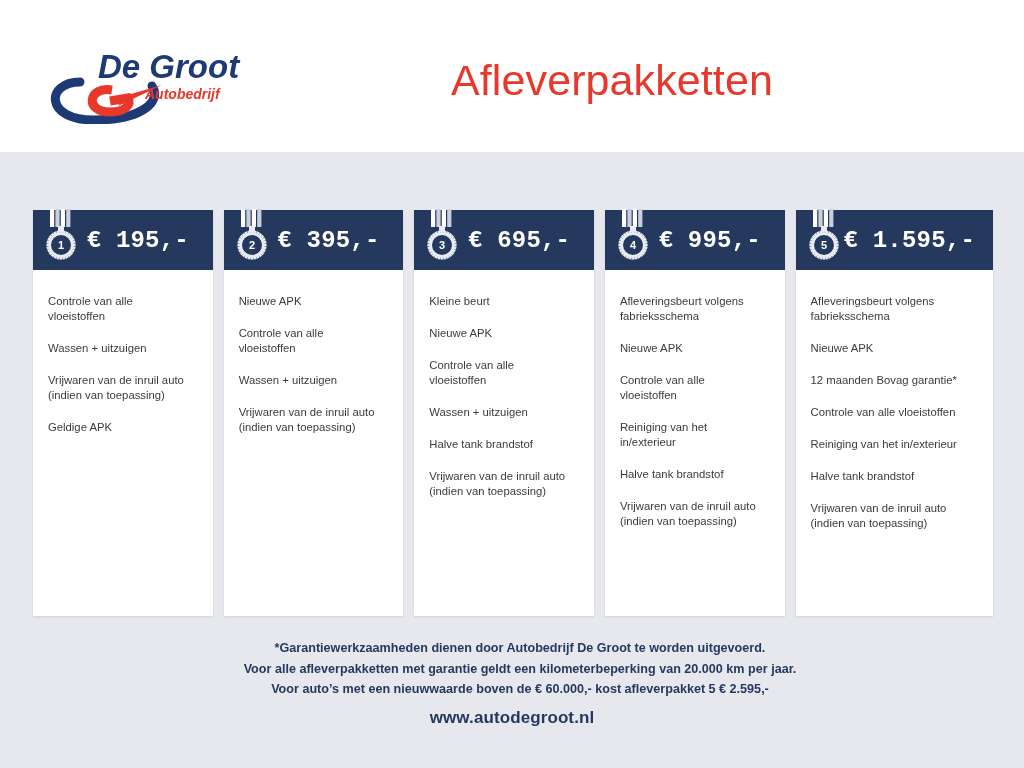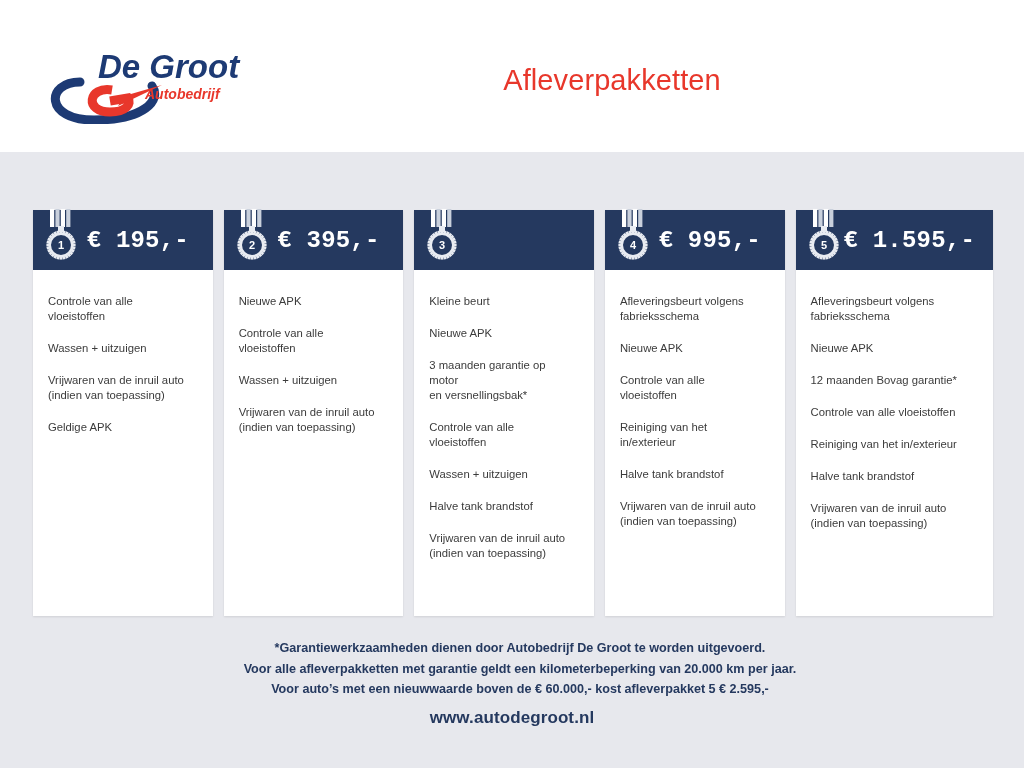--- a/index.html
+++ b/index.html
@@ -41,21 +41,21 @@
 
   .doc-title {
     position: absolute;
     left: 0;
     top: 50px;
     width: 1024px;
     text-align: center;
     padding-left: 200px;
     box-sizing: border-box;
     color: #e8372b;
-    font-size: 29px;
+    font-size: 43px;
     font-weight: 400;
     letter-spacing: 0.1px;
     line-height: 60px;
     white-space: nowrap;
   }
 
   
   .greyband {
     position: absolute;
     left: 0;
@@ -319,26 +319,25 @@
                 <rect x="24.33" y="24.71" width="2.8" height="2.8" fill="#e9ecf2" transform="rotate(295.7 25.73 26.11)"></rect>
                 <rect x="26.83" y="26.28" width="2.8" height="2.8" fill="#e9ecf2" transform="rotate(308.6 28.23 27.68)"></rect>
                 <rect x="28.92" y="28.37" width="2.8" height="2.8" fill="#e9ecf2" transform="rotate(321.4 30.32 29.77)"></rect>
                 <rect x="30.49" y="30.87" width="2.8" height="2.8" fill="#e9ecf2" transform="rotate(334.3 31.89 32.27)"></rect>
                 <rect x="31.47" y="33.66" width="2.8" height="2.8" fill="#e9ecf2" transform="rotate(347.1 32.87 35.06)"></rect>
       <circle cx="20" cy="38" r="11.2" fill="none" stroke="#e9ecf2" stroke-width="2.4"></circle>
       <circle cx="20" cy="38" r="8.2" fill="#25395f"></circle>
       <text x="20" y="42.4" text-anchor="middle" font-family="'Liberation Sans', sans-serif" font-size="11" font-weight="bold" fill="#ffffff">3</text>
     </g>
   </svg></span>
+          <span class="price">€ 695,-</span>
         </div>
         <div class="card-body">
           <div class="feature">Kleine beurt</div>
           <div class="feature">Nieuwe APK</div>
-          <div class="feature">3 maanden garantie op motor
-en versnellingsbak*</div>
           <div class="feature">Controle van alle vloeistoffen</div>
           <div class="feature">Wassen + uitzuigen</div>
           <div class="feature">Halve tank brandstof</div>
           <div class="feature">Vrijwaren van de inruil auto
 (indien van toepassing)</div>
         </div>
       </div>
       <div class="card">
         <div class="card-header">
           <span class="medal"><svg viewBox="0 0 40 58" width="40" height="58" xmlns="http://www.w3.org/2000/svg">

